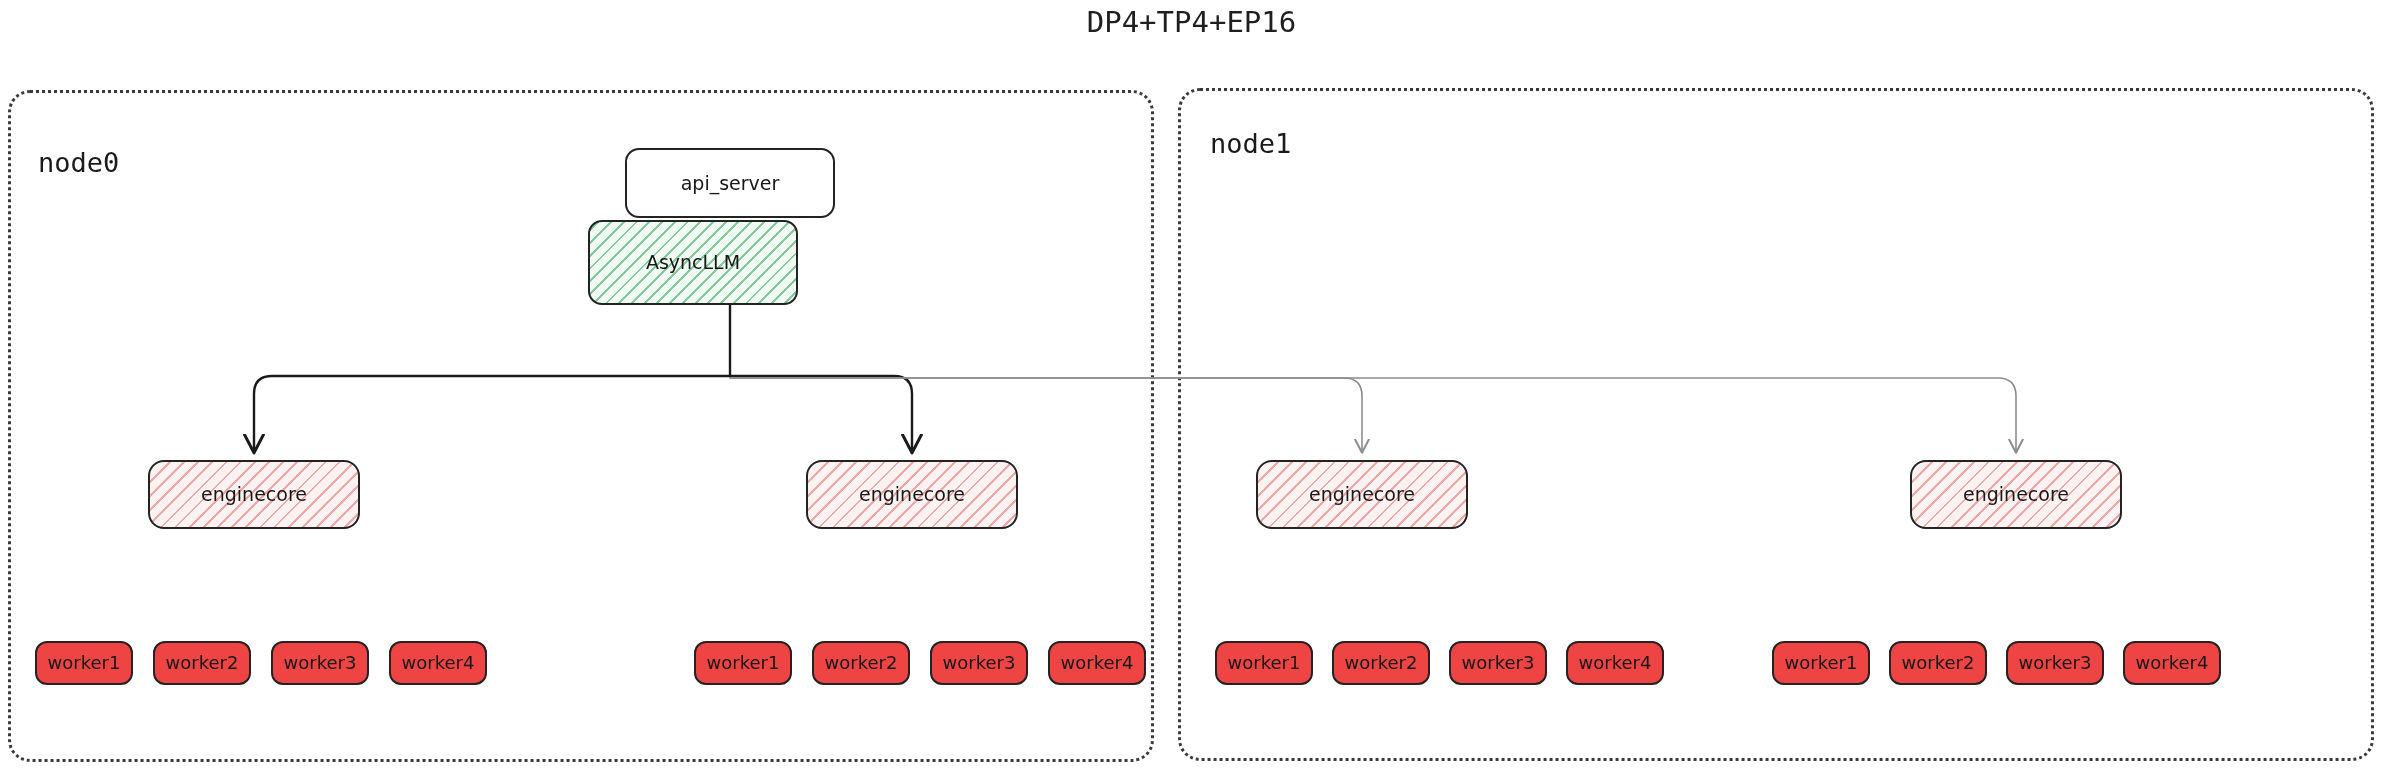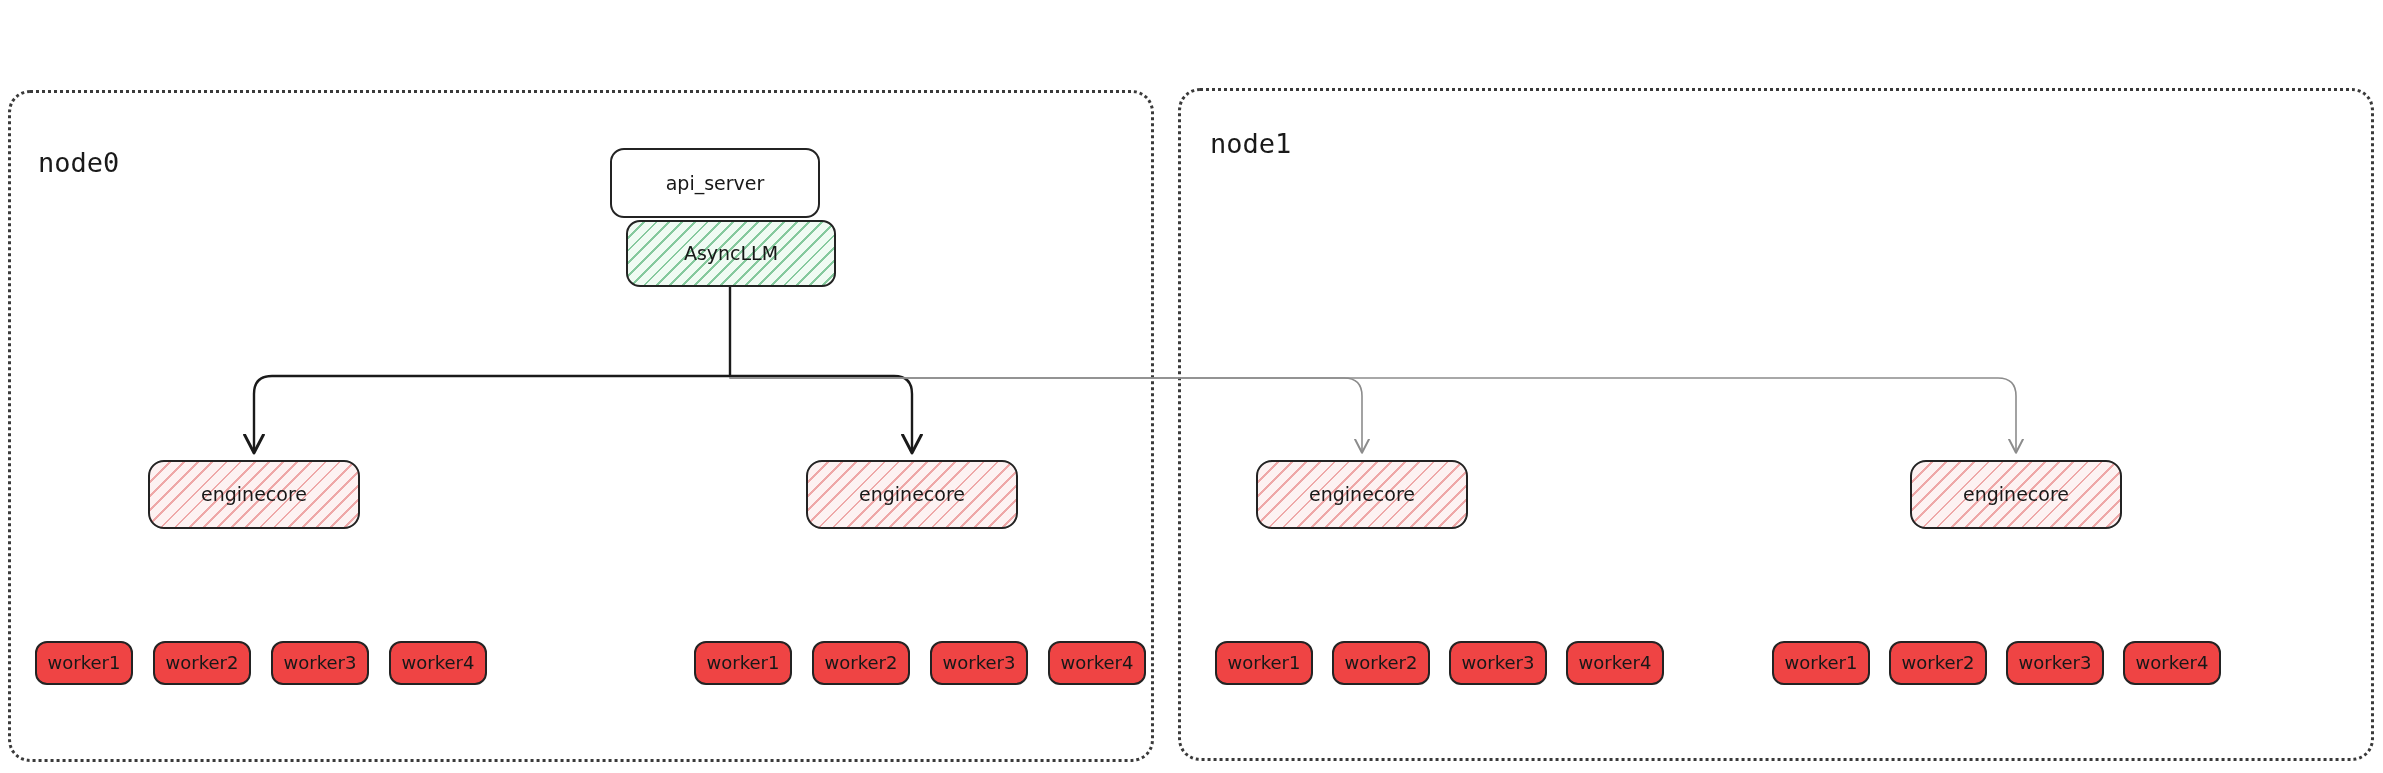--- a/index.html
+++ b/index.html
@@ -114,20 +114,21 @@
     height: 773px;
     z-index: 2;
     pointer-events: none;
   }
 </style>
 </head>
 <body>
 
 <div id="canvas">
 
+  <div id="diagram-title">DP4+TP4+EP16</div>
 
   <svg id="edges" viewBox="0 0 2383 773" width="2383" height="773">
     <defs>
       <marker id="arrowDark" viewBox="0 0 12 12" refX="10" refY="6" markerWidth="9" markerHeight="9" orient="auto-start-reverse">
         <path d="M0.5,0.8 L10.5,6 L0.5,11.2" fill="none" stroke="#1a1a1a" stroke-width="1.7" stroke-linecap="round" stroke-linejoin="round"></path>
       </marker>
       <marker id="arrowGray" viewBox="0 0 12 12" refX="10" refY="6" markerWidth="10" markerHeight="10" orient="auto-start-reverse">
         <path d="M0.5,0.8 L10.5,6 L0.5,11.2" fill="none" stroke="#8c8c8c" stroke-width="1.5" stroke-linecap="round" stroke-linejoin="round"></path>
       </marker>
     </defs>
@@ -139,24 +140,24 @@
     <path d="M730,376 L894,376 Q912,376 912,394 L912,452" fill="none" stroke="#1a1a1a" stroke-width="2.4" stroke-linecap="round" marker-end="url(#arrowDark)"></path>
 
     <path d="M730,378 L1344,378 Q1362,378 1362,396 L1362,452" fill="none" stroke="#8c8c8c" stroke-width="1.6" stroke-linecap="round" marker-end="url(#arrowGray)"></path>
 
     <path d="M730,378 L1998,378 Q2016,378 2016,396 L2016,452" fill="none" stroke="#8c8c8c" stroke-width="1.6" stroke-linecap="round" marker-end="url(#arrowGray)"></path>
   </svg>
 
   <div class="node-cluster" style="left:8px; top:90px; width:1146px; height:672px;"></div>
   <div class="node-label" style="left:38px; top:132px;">node0</div>
 
-  <div class="box api-server" style="left:610px; top:148px; width:210px; height:70px;">
+  <div class="box api-server" style="left:625px; top:148px; width:210px; height:70px;">
     <span class="box-label">api_server</span>
   </div>
-  <div class="box asyncllm" style="left:626px; top:220px; width:210px; height:67px;">
+  <div class="box asyncllm" style="left:588px; top:220px; width:210px; height:85px;">
     <span class="box-label">AsyncLLM</span>
   </div>
 
   <div class="box enginecore" style="left:148px; top:460px; width:212px; height:69px;">
     <span class="box-label">enginecore</span>
   </div>
 
   <div class="box enginecore" style="left:806px; top:460px; width:212px; height:69px;">
     <span class="box-label">enginecore</span>
   </div>

